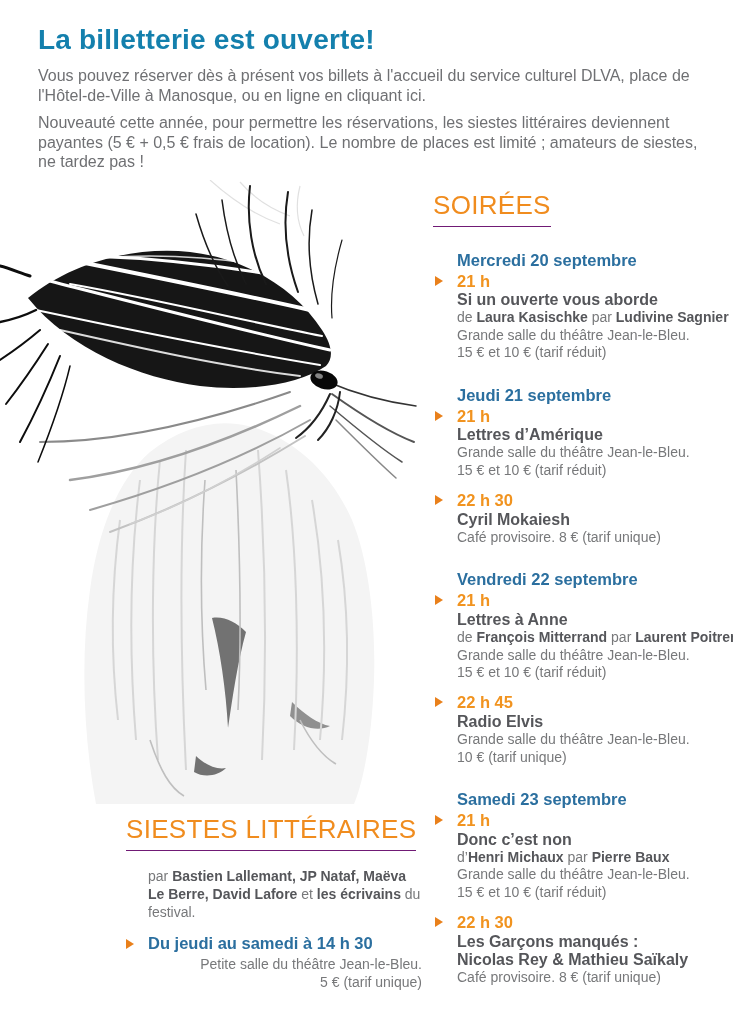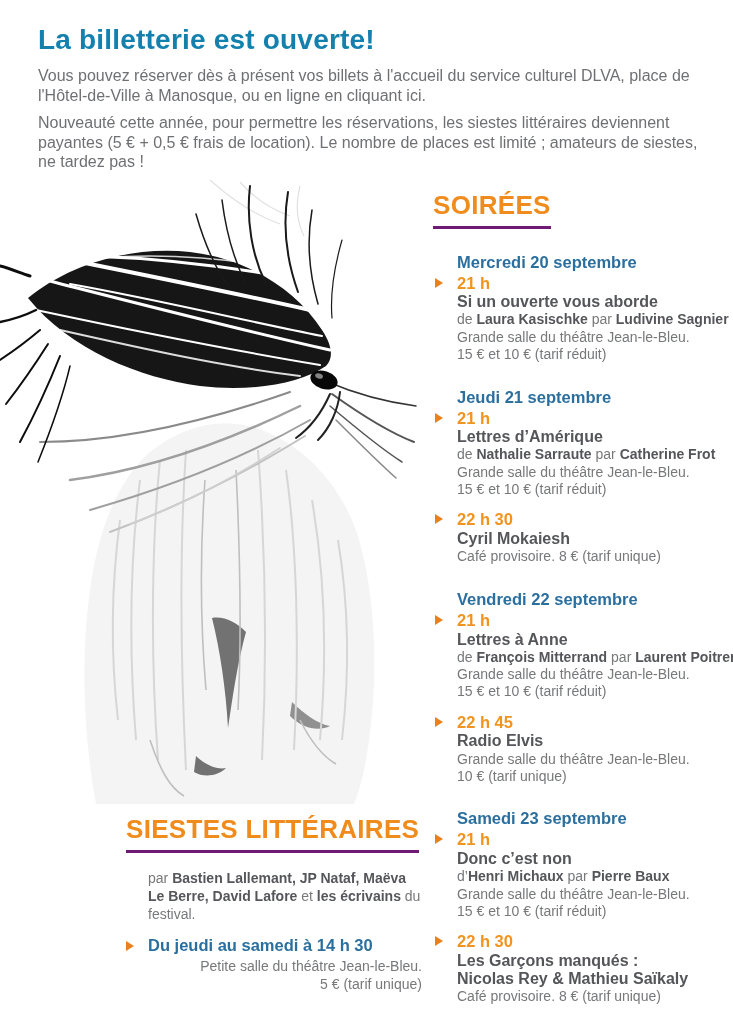--- a/index.html
+++ b/index.html
@@ -16,22 +16,22 @@
   p.intro { font-size:16px; line-height:1.22; margin:0 0 8px 0; color:#6f7073; }
   .inline-link { color:#6f7073; cursor:pointer; }
 
   .cols { display:flex; margin-top:2px; }
   .leftcol { width:433px; flex:0 0 433px; }
   .rightcol { width:300px; flex:1; }
 
   .dog { display:block; width:433px; height:628px; }
 
   .sec-title {
-    font-size:26px; font-weight:bold; color:#f08c1e; letter-spacing:0.3px;
-    display:inline-block; border-bottom:3px solid #701a75; padding-bottom:5px; margin:0;
+    font-size:26px; font-weight:normal; color:#f08c1e; letter-spacing:0.3px;
+    display:inline-block; border-bottom:1px solid #701a75; padding-bottom:5px; margin:0;
     white-space:nowrap;
   }
   .rightcol .sec-title { margin-top:10px; }
   .events-list { margin-top:24px; }
 
   .day { margin-bottom:24px; }
   .date { font-size:16.5px; font-weight:bold; color:#2b6f9f; padding-left:24px; margin-bottom:2px; }
   .event { position:relative; padding-left:24px; }
   .event + .event { margin-top:12px; }
   .tri {
@@ -184,21 +184,20 @@
         </div>
 
         <div class="day">
           <div class="date">Jeudi 21 septembre</div>
           <div class="event">
             <span class="tri"></span>
             <div class="time">21 h</div>
             <div class="etitle">
                 <span class="tline">Lettres d’Amérique</span>
               </div>
-            <div class="ecredit"><span>de </span><b>Nathalie Sarraute</b><span> par </span><b>Catherine Frot</b></div>
             <div class="einfo">Grande salle du théâtre Jean-le-Bleu.</div>
             <div class="einfo">15 € et 10 € (tarif réduit)</div>
           </div>
           <div class="event">
             <span class="tri"></span>
             <div class="time">22 h 30</div>
             <div class="etitle">
                 <span class="tline">Cyril Mokaiesh</span>
               </div>
             <div class="einfo">Café provisoire. 8 € (tarif unique)</div>

